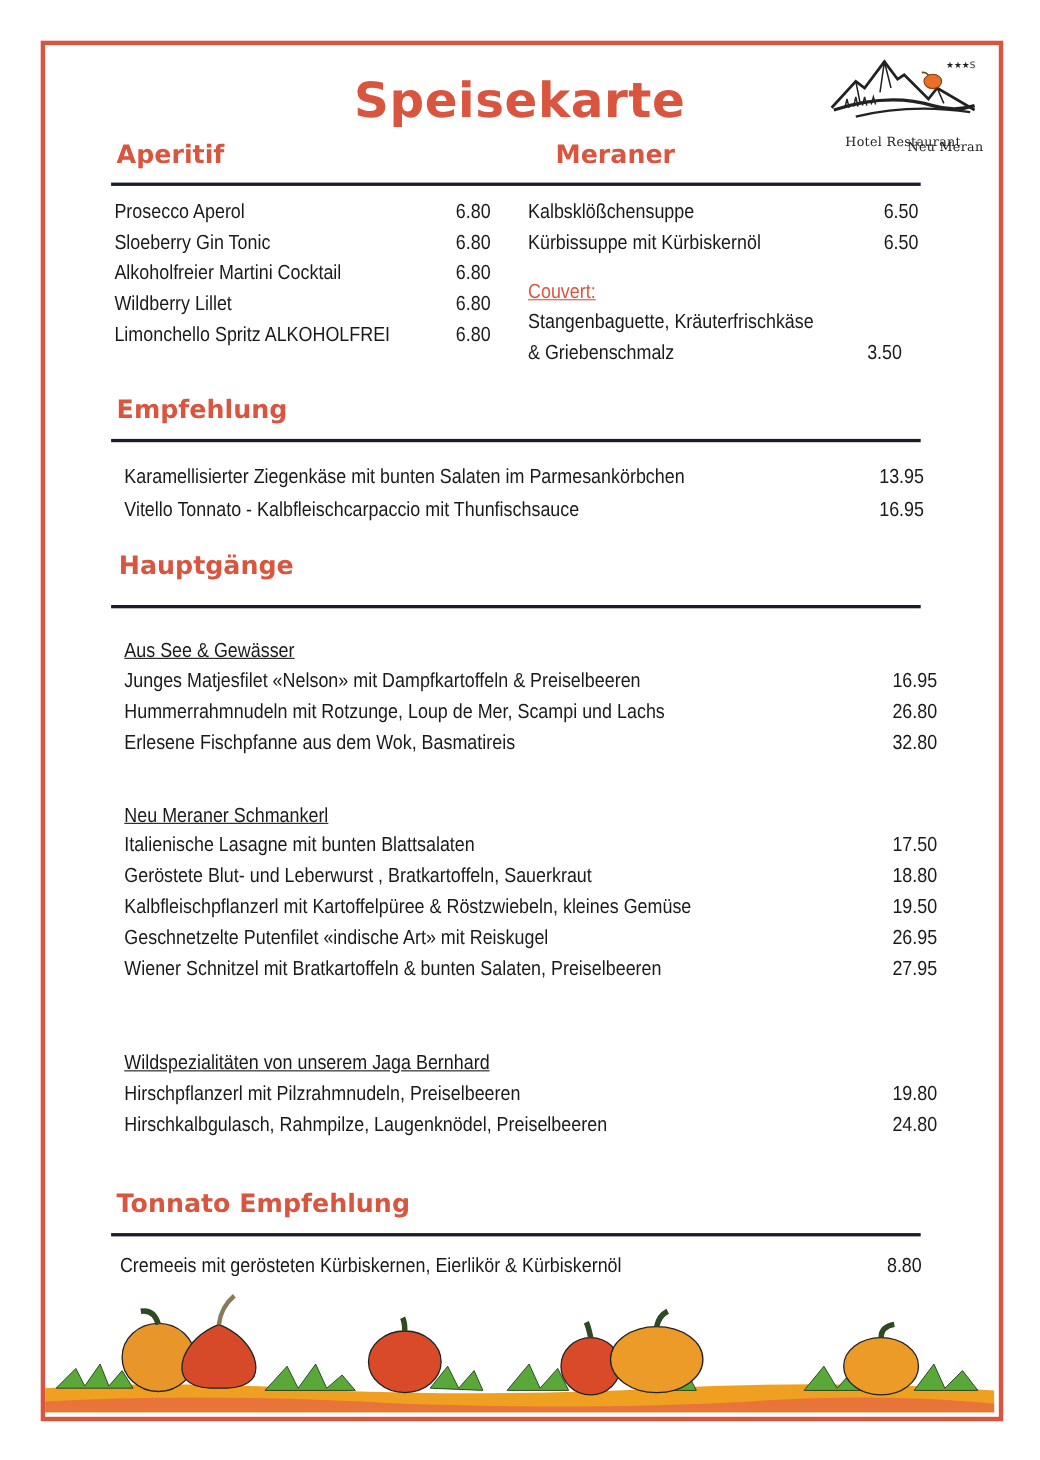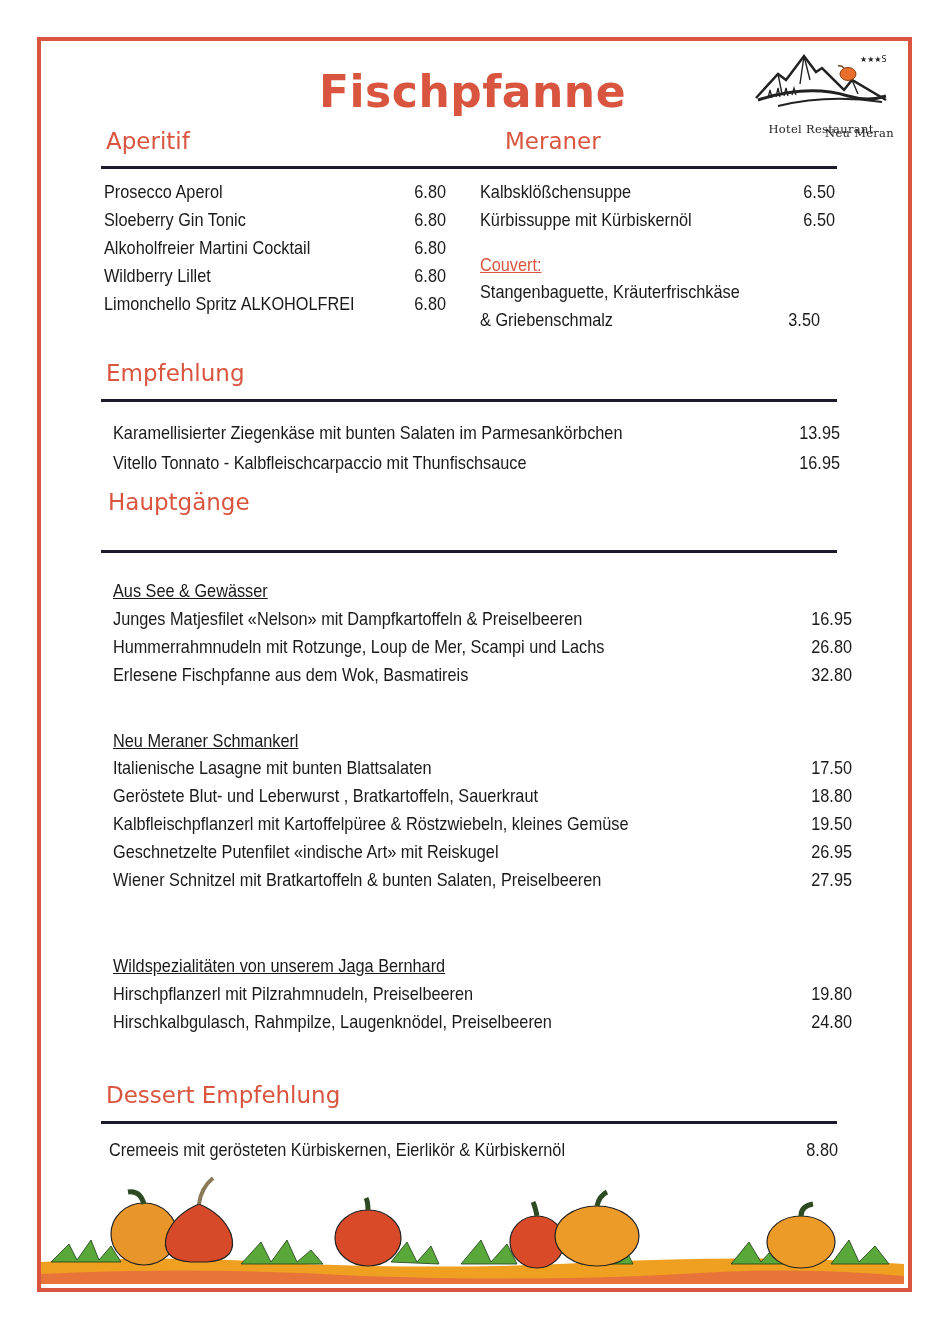--- a/index.html
+++ b/index.html
@@ -1,34 +1,34 @@
 <!DOCTYPE html>
 <html><head>
 <meta charset="utf-8">
 <style>
   html, body { margin:0; padding:0; background:#ffffff; }
   body { width:945px; height:1327px; position:relative; overflow:hidden; font-family:"Liberation Sans", sans-serif; color:#1a1a1a; }
   .frame { position:absolute; left:37px; top:37px; width:867px; height:1247px; border:4px solid #d9553f; box-sizing:content-box; }
   .title { position:absolute; left:0; width:945px; top:66px; text-align:center; font-family:"DejaVu Sans", sans-serif; font-weight:bold; font-size:44px; color:#d9553f; letter-spacing:0.5px; }
-  .sec { position:absolute; font-family:"DejaVu Sans", sans-serif; font-weight:normal; font-size:23px; color:#d9553f; }
+  .sec { position:absolute; font-family:"DejaVu Sans", sans-serif; font-weight:bold; font-size:23px; color:#d9553f; }
   .rule { position:absolute; height:3px; background:#1b1b2b; }
   .row { position:absolute; font-size:18.5px; line-height:22px; white-space:nowrap; transform:scaleX(0.88); transform-origin:left center; }
   .price { position:absolute; font-size:18.5px; line-height:22px; white-space:nowrap; text-align:right; width:60px; transform:scaleX(0.88); transform-origin:right center; }
   .sub { position:absolute; font-size:18.5px; line-height:22px; white-space:nowrap; text-decoration:underline; transform:scaleX(0.88); transform-origin:left center; }
   .couvert { color:#d9553f; text-decoration:underline; }
   .logo { position:absolute; left:748px; top:50px; width:146px; height:96px; }
   .logo-text { position:absolute; left:0; width:146px; text-align:center; font-family:"DejaVu Serif", serif; font-size:11.5px; color:#222; letter-spacing:0.3px; }
   .footer-art { position:absolute; left:41px; top:1170px; width:863px; height:114px; }
 </style>
 </head>
 <body>
 
 <div class="frame"></div>
 
-<div class="title">Fischpfanne</div>
+<div class="title">Speisekarte</div>
 
 <div class="logo">
   <svg width="146" height="62" viewBox="0 0 146 62">
     <path d="M8 48 L30 24 L38 30 L56 6 L68 22 L74 18 L96 40 L104 30 L138 50" fill="none" stroke="#222" stroke-width="2.5"></path>
     <path d="M30 24 L34 44 M56 6 L52 34 M56 6 L62 30 M104 30 L110 44" fill="none" stroke="#222" stroke-width="1.4"></path>
     <path d="M10 50 Q60 34 100 46 Q120 52 138 46" fill="none" stroke="#222" stroke-width="3"></path>
     <path d="M30 56 Q80 44 134 52" fill="none" stroke="#222" stroke-width="2"></path>
     <path d="M20 48 l2 -8 l2 8 M28 47 l2 -9 l2 9 M36 46 l2 -8 l2 8 M44 45 l2 -7 l2 7" fill="none" stroke="#222" stroke-width="1.3"></path>
     <ellipse cx="100" cy="24" rx="8" ry="6.5" fill="#e8702a" stroke="#8a3a10" stroke-width="1"></ellipse>
     <path d="M96 18 q-3 -3 -6 -2" stroke="#6a4a20" stroke-width="1.5" fill="none"></path>
@@ -63,21 +63,21 @@
 <div class="row" style="left:480px; top:309px;">&amp; Griebenschmalz</div>
 <div class="price" style="left:760px; top:309px;">3.50</div>
 
 <div class="sec" style="left:106px; top:360px;">Empfehlung</div>
 <div class="rule" style="left:101px; top:399px; width:736px;"></div>
 <div class="row" style="left:113px; top:422px;">Karamellisierter Ziegenkäse mit bunten Salaten im Parmesankörbchen</div>
 <div class="price" style="left:780px; top:422px;">13.95</div>
 <div class="row" style="left:113px; top:452px;">Vitello Tonnato - Kalbfleischcarpaccio mit Thunfischsauce</div>
 <div class="price" style="left:780px; top:452px;">16.95</div>
 
-<div class="sec" style="left:108px; top:489px;">Hauptgänge</div>
+<div class="sec" style="left:108px; top:502px;">Hauptgänge</div>
 <div class="rule" style="left:101px; top:550px; width:736px;"></div>
 
 <div class="sub" style="left:113px; top:580px;">Aus See &amp; Gewässer</div>
 <div class="row" style="left:113px; top:608px;">Junges Matjesfilet «Nelson» mit Dampfkartoffeln &amp; Preiselbeeren</div>
 <div class="price" style="left:792px; top:608px;">16.95</div>
 <div class="row" style="left:113px; top:636px;">Hummerrahmnudeln mit Rotzunge, Loup de Mer, Scampi und Lachs</div>
 <div class="price" style="left:792px; top:636px;">26.80</div>
 <div class="row" style="left:113px; top:664px;">Erlesene Fischpfanne aus dem Wok, Basmatireis</div>
 <div class="price" style="left:792px; top:664px;">32.80</div>
 
@@ -92,21 +92,21 @@
 <div class="price" style="left:792px; top:841px;">26.95</div>
 <div class="row" style="left:113px; top:869px;">Wiener Schnitzel mit Bratkartoffeln &amp; bunten Salaten, Preiselbeeren</div>
 <div class="price" style="left:792px; top:869px;">27.95</div>
 
 <div class="sub" style="left:113px; top:955px;">Wildspezialitäten von unserem Jaga Bernhard</div>
 <div class="row" style="left:113px; top:983px;">Hirschpflanzerl mit Pilzrahmnudeln, Preiselbeeren</div>
 <div class="price" style="left:792px; top:983px;">19.80</div>
 <div class="row" style="left:113px; top:1011px;">Hirschkalbgulasch, Rahmpilze, Laugenknödel, Preiselbeeren</div>
 <div class="price" style="left:792px; top:1011px;">24.80</div>
 
-<div class="sec" style="left:106px; top:1082px;">Dessert Empfehlung</div>
+<div class="sec" style="left:106px; top:1082px;">Tonnato Empfehlung</div>
 <div class="rule" style="left:101px; top:1121px; width:736px;"></div>
 <div class="row" style="left:109px; top:1139px;">Cremeeis mit gerösteten Kürbiskernen, Eierlikör &amp; Kürbiskernöl</div>
 <div class="price" style="left:778px; top:1139px;">8.80</div>
 
 <svg class="footer-art" viewBox="0 0 863 114" preserveAspectRatio="none">
   <path d="M0 92 Q120 84 260 94 Q420 100 560 92 Q720 84 863 94 L863 114 L0 114 Z" fill="#f0a020"></path>
   <path d="M0 104 Q150 96 320 106 Q500 112 640 104 Q760 96 863 106 L863 114 L0 114 Z" fill="#e8743a"></path>
   <g fill="#5aa83a" stroke="#1c3a14" stroke-width="0.8">
     <path d="M10 92 L28 74 L36 90 L50 70 L58 90 L70 76 L80 92 Z"></path>
     <path d="M200 94 L220 72 L230 92 L246 70 L256 92 L270 80 L282 94 Z"></path>

